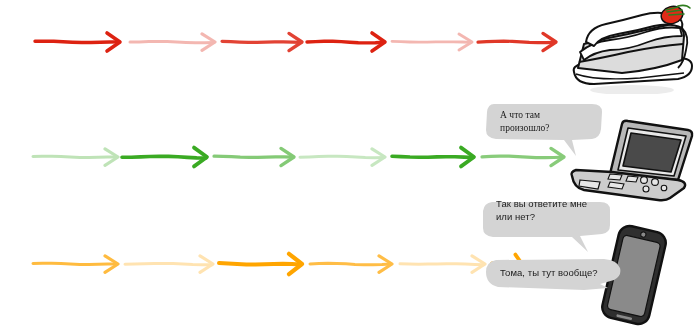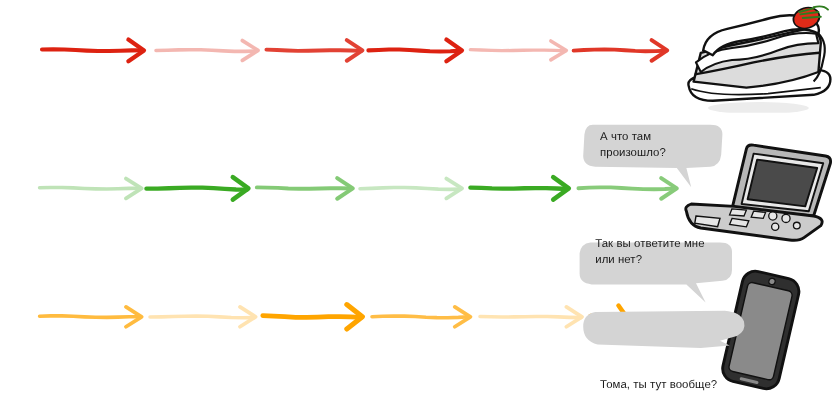--- a/index.html
+++ b/index.html
@@ -49,23 +49,23 @@
   #bubble-phone-2 { left: 482px; top: 254px; width: 150px; height: 48px; }
 
   .bubble-text {
     position: absolute;
     color: #1a1a1a;
     font-size: 9.5px;
     line-height: 12.5px;
     white-space: pre;
     letter-spacing: 0.05px;
   }
-  #bubble-laptop .bubble-text  { left: 16px; top: 9px; }
+  #bubble-laptop .bubble-text  { left: 16px; top: 9px; font-family: Liberation Serif, serif; }
   #bubble-phone-1 .bubble-text { left: 16px; top: 0; }
-  #bubble-phone-2 .bubble-text { left: 18px; top: 13px; margin-top: 48px; }
+  #bubble-phone-2 .bubble-text { left: 18px; top: 13px; }
 </style>
 </head>
 <body>
 
 <div id="stage">
 
   <div class="row" id="row-red">
     <svg class="arrow-svg" width="700" height="40" viewBox="0 0 700 40">
       <g id="red-arrows">
           <g opacity="1">

